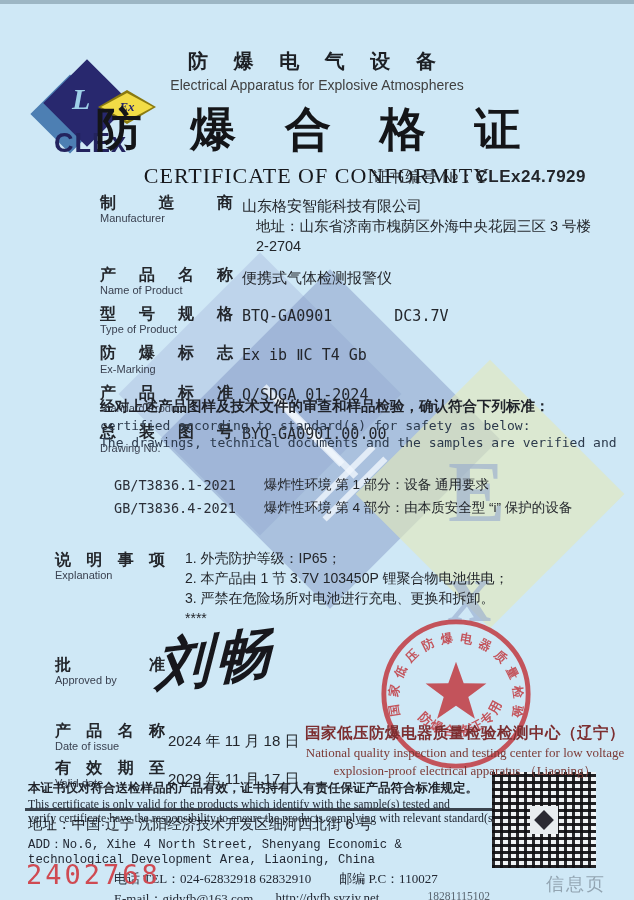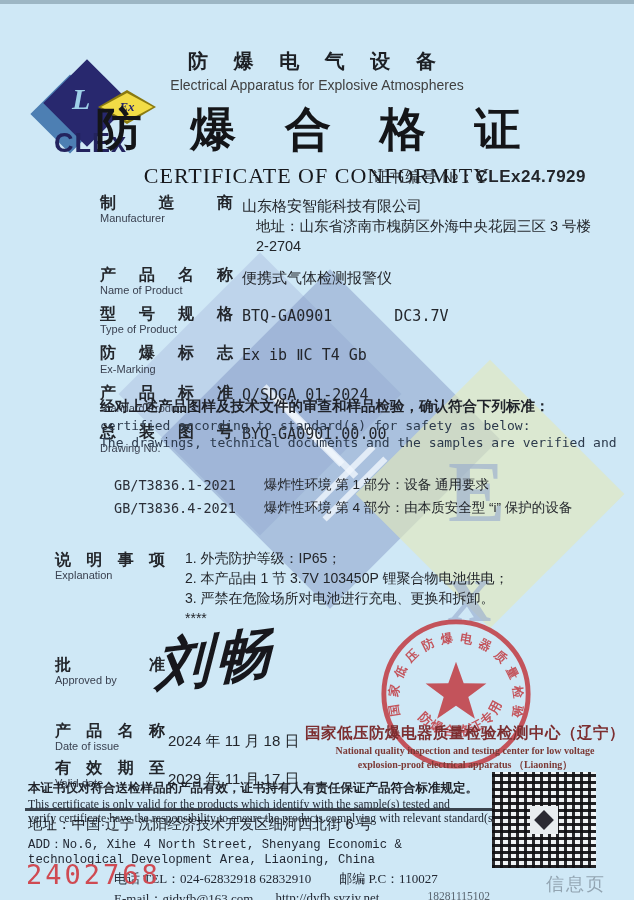--- a/index.html
+++ b/index.html
@@ -68,21 +68,21 @@
   
   .explain { position:absolute; left:55px; top:545px; display:flex; }
   .explain .clabel { width:110px; margin-top:2px; }
   .ex-lines { padding-left:20px; font-size:14px; line-height:1.42; color:#23262b; }
   
   .approve-label { position:absolute; left:55px; top:652px; width:110px; }
   .signature { position:absolute; left:155px; top:618px; font-family:"DejaVu Serif", serif; font-style:italic; font-weight:bold;
       font-size:56px; color:#17171c; transform:rotate(-7deg) skewX(-8deg); letter-spacing:4px; }
   .authority { position:absolute; left:300px; top:719px; width:330px; text-align:center; z-index:3; }
   .auth-cn { font-size:15.5px; font-weight:bold; color:#7c2e30; letter-spacing:.5px; }
-  .auth-en { font-family:"Liberation Serif", serif; font-size:10px; color:#7c3a36; line-height:1.35;font-weight:bold; }
+  .auth-en { font-family:"Liberation Serif", serif; font-size:13px; color:#7c3a36; line-height:1.35; }
   .seal { position:absolute; left:378px; top:612px; width:156px; height:156px; z-index:2; opacity:.85; }
   .issue-label { position:absolute; left:55px; top:718px; width:110px; }
   .issue-val { position:absolute; left:168px; top:728px; font-size:15px; }
   .valid-label { position:absolute; left:55px; top:755px; width:110px; }
   .valid-val { position:absolute; left:168px; top:766px; font-size:15px; }
   
   .disclaimer { position:absolute; left:28px; top:776px; width:480px; }
   .dc-cn { font-size:12.5px; font-weight:bold; color:#20232a; }
   .dc-en { font-family:"Liberation Serif", serif; font-size:11.8px; color:#222833; line-height:1.2; }
   .rule { position:absolute; left:25px; top:804px; width:473px; height:3px; background:#39424d; }

